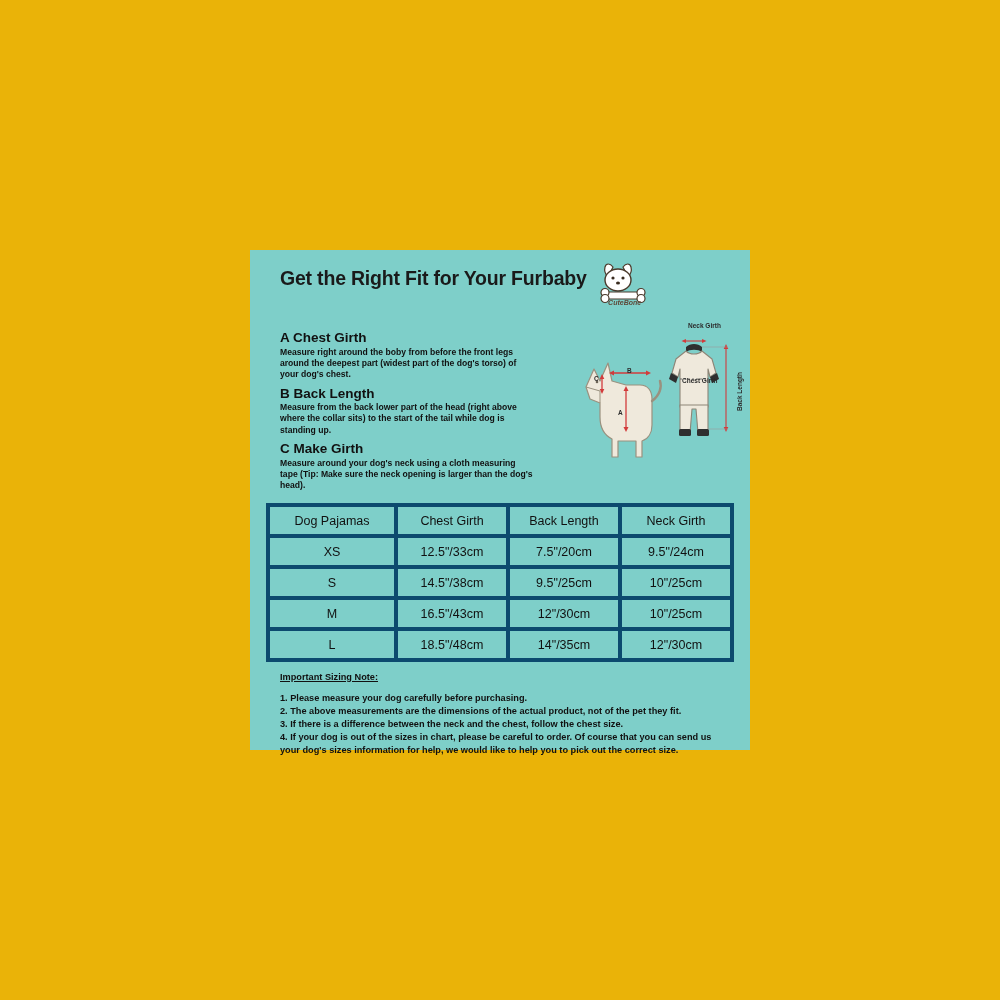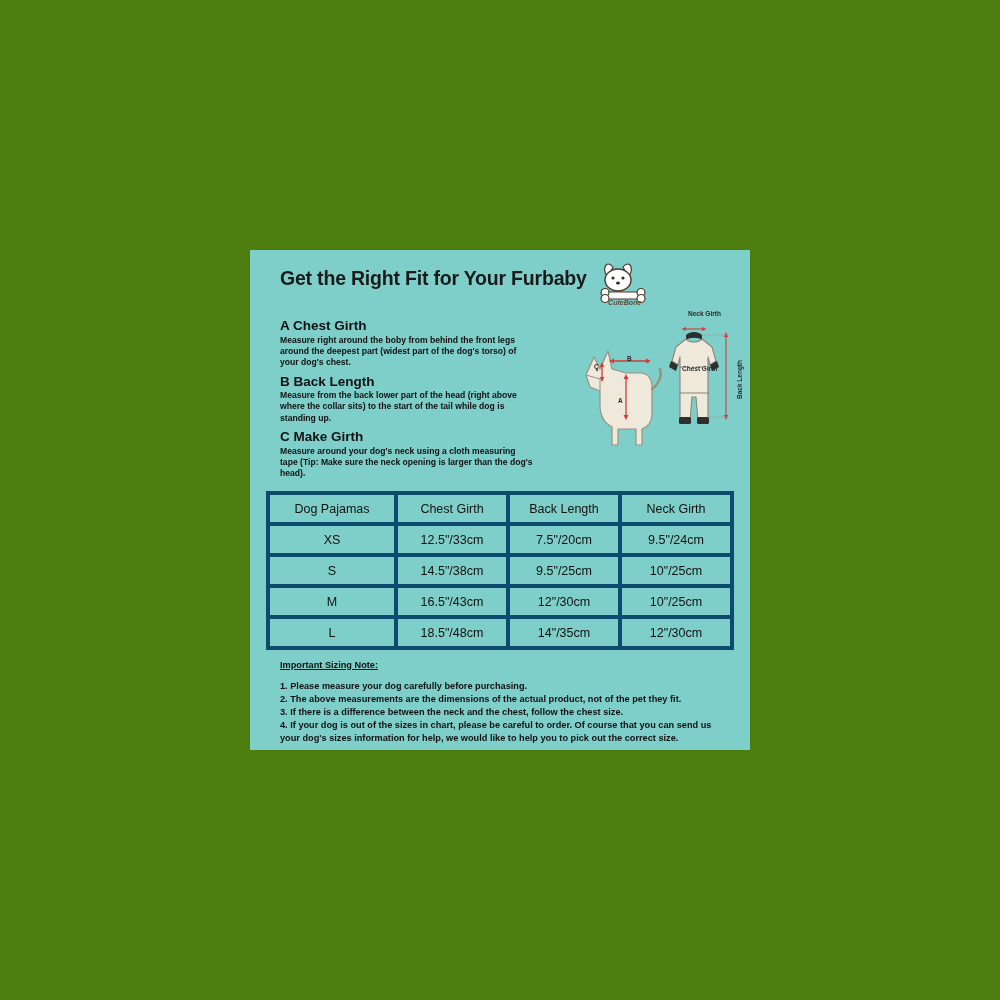--- a/index.html
+++ b/index.html
@@ -8,21 +8,21 @@
     width: 1000px;
     height: 1000px;
     background: #ffffff;
     font-family: "Liberation Sans", sans-serif;
   }
 
   #stage {
     position: relative;
     width: 1000px;
     height: 1000px;
-    background: #4d7c0f;
+    background: #eab308;
     overflow: hidden;
   }
 
   #panel {
     position: absolute;
     left: 250px;
     top: 250px;
     width: 500px;
     height: 500px;
     background: #7ecfc9;
@@ -63,21 +63,21 @@
     text-align: center;
     font-size: 7px;
     font-style: italic;
     font-weight: bold;
     color: #5e4a3a;
   }
 
   .content-row {
     display: flex;
     gap: 22px;
-    margin-top: 5px;
+    margin-top: 17px;
   }
 
   .text-col {
     width: 268px;
     flex: 0 0 auto;
     padding-left: 14px;
     box-sizing: border-box;
   }
 
   .sec-head {
@@ -181,21 +181,21 @@
           </g>
         </svg>
         <div class="logo-text">CuteBone</div>
       </div>
     </div>
 
     <div class="content-row">
       <div class="text-col">
 
         <div class="sec-head">A Chest Girth</div>
-        <div class="sec-body">Measure right around the boby from behind the front legs around the deepest part (widest part of the dog's torso) of your dog's chest.</div>
+        <div class="sec-body">Measure right around the boby from before the front legs around the deepest part (widest part of the dog's torso) of your dog's chest.</div>
 
         <div class="sec-head">B Back Length</div>
         <div class="sec-body">Measure from the back lower part of the head (right above where the collar sits) to the start of the tail while dog is standing up.</div>
 
         <div class="sec-head">C Make Girth</div>
         <div class="sec-body">Measure around your dog's neck using a cloth measuring tape (Tip: Make sure the neck opening is larger than the dog's head).</div>
       </div>
 
       <div class="figure-col">
         <svg width="200" height="172" viewBox="0 0 200 172" style="position:absolute;left:0;top:4px;">

